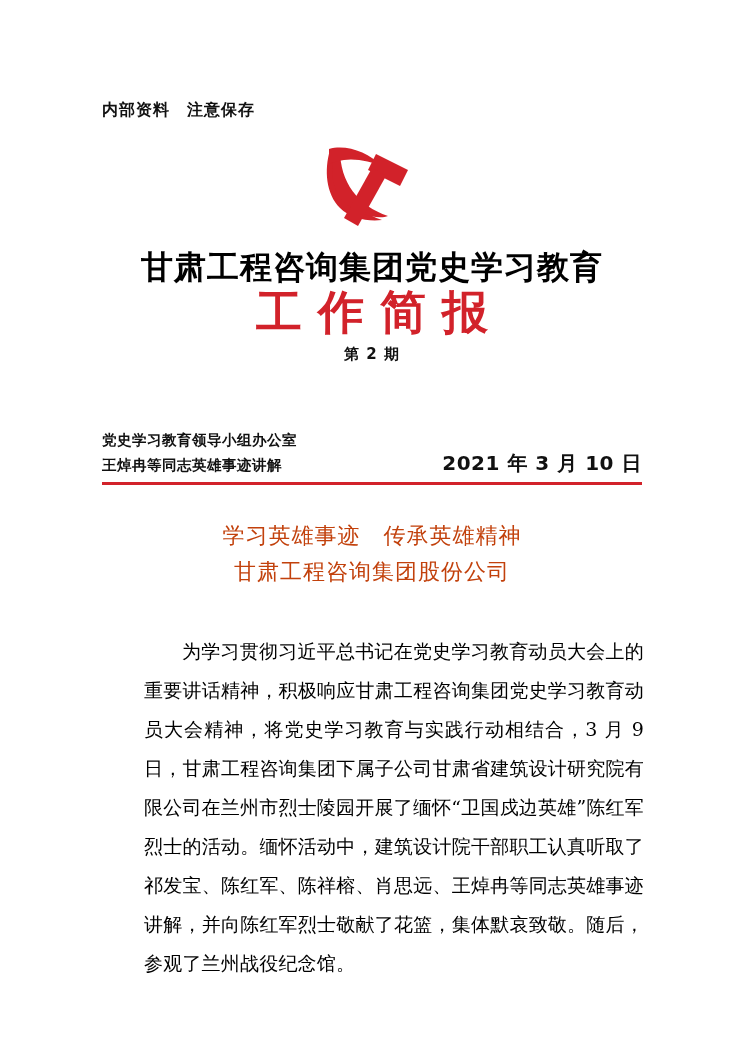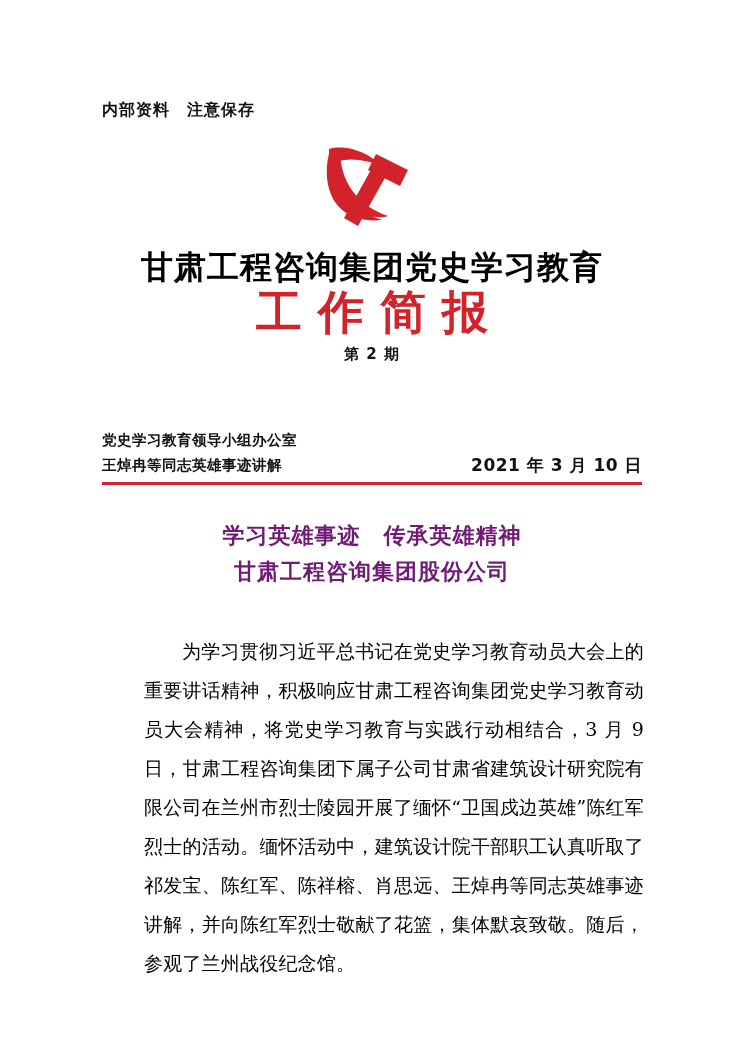--- a/index.html
+++ b/index.html
@@ -96,21 +96,21 @@
     align-items: flex-end;
   }
   .issuer {
     font-size: 14.5px;
     font-weight: 700;
     line-height: 1.75;
     color: #111;
     letter-spacing: 0.5px;
   }
   .issue-date {
-    font-size: 17px;
+    font-size: 20px;
     font-weight: 700;
     color: #111;
     letter-spacing: 0.5px;
     padding-bottom: 2px;
   }
 
   .red-rule {
     position: absolute;
     left: 102px;
     right: 102px;
@@ -121,22 +121,22 @@
 
   
   .article-title {
     position: absolute;
     left: 0;
     right: 0;
     top: 518px;
     text-align: center;
     font-family: "DejaVu Sans", "Liberation Sans", sans-serif;
     font-size: 22px;
-    font-weight: 700;
-    color: #701a75;
+    font-weight: 400;
+    color: #c2410c;
     line-height: 1.65;
     letter-spacing: 1px;
   }
   .article-title .line2 {
     display: block;
   }
 
   .body-text {
     position: absolute;
     left: 100px;

